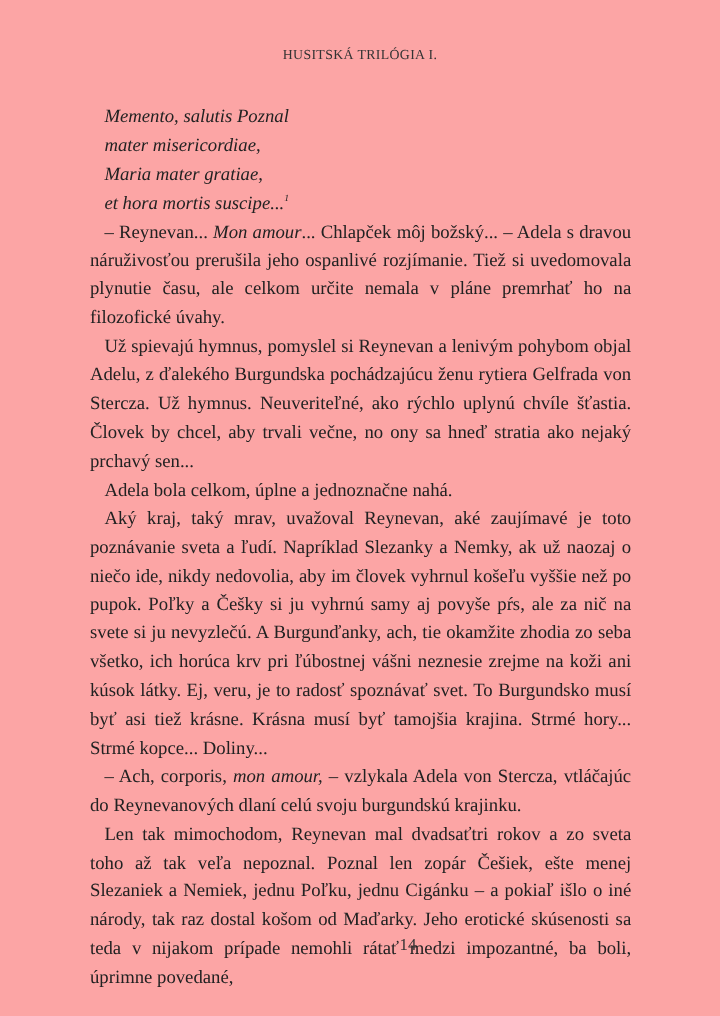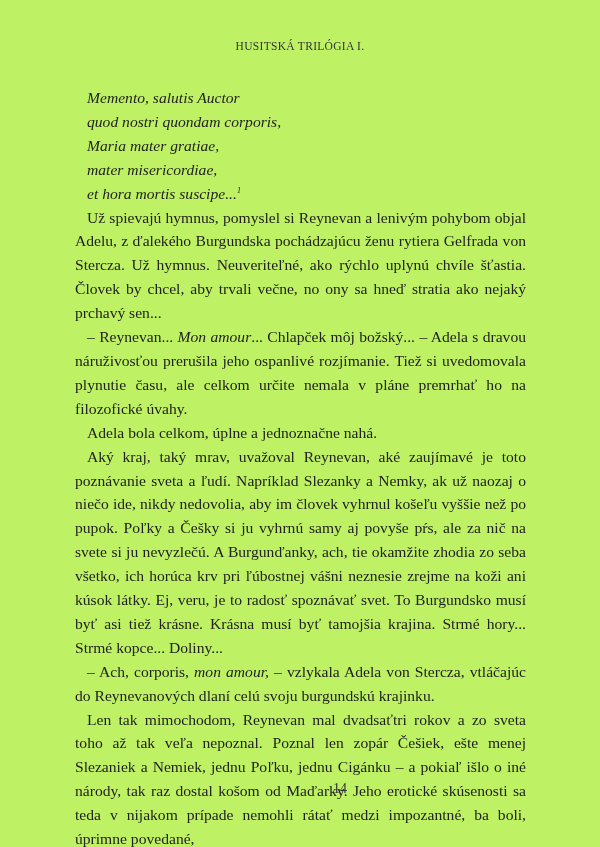--- a/index.html
+++ b/index.html
@@ -1,18 +1,18 @@
 <!DOCTYPE html>
 <html><head>
 <meta charset="utf-8">
 <style>
   html, body { margin: 0; padding: 0; background: #ffffff; }
   body { width: 600px; height: 847px; position: relative; overflow: hidden; }
   .page {
-    position: absolute; left: 0; top: 0; width: 600px; height: 847px; background: #bef264;
+    position: absolute; left: 0; top: 0; width: 600px; height: 847px; background: #fca5a5;
     font-family: "DejaVu Serif", "Liberation Serif", serif; color: #222;
   }
   .running-head {
     position: absolute; top: 40px; left: 0; width: 600px; text-align: center;
     font-family: "Liberation Serif", serif; font-size: 11.5px; letter-spacing: 0.3px; color: #333;
   }
   .textblock {
     position: absolute; top: 86px; left: 75px; width: 451px;
     font-family: "Liberation Serif", serif; font-size: 15.6px; line-height: 23.9px;
   }
@@ -27,29 +27,28 @@
   }
 </style>
 </head>
 <body>
 
 <div class="page">
   <div class="running-head">HUSITSKÁ TRILÓGIA I.</div>
 
   <div class="textblock">
     <div class="verse">
-      <span class="line">Memento, salutis Auctor</span>
-      <span class="line">quod nostri quondam corporis,</span>
+      <span class="line">Memento, salutis Poznal</span>
+      <span class="line">mater misericordiae,</span>
       <span class="line">Maria mater gratiae,</span>
-      <span class="line">mater misericordiae,</span>
       <span class="line"><span>et hora mortis suscipe...</span><sup>1</sup></span>
     </div>
 
+    <p class="para"><span>– Reynevan... </span><i>Mon amour</i><span>... Chlapček môj božský... – Adela s dravou náruživosťou prerušila jeho ospanlivé rozjímanie. Tiež si uvedomovala plynutie času, ale celkom určite nemala v pláne premrhať ho na filozofické úvahy.</span></p>
     <p class="para">Už spievajú hymnus, pomyslel si Reynevan a lenivým pohybom objal Adelu, z ďalekého Burgundska pochádzajúcu ženu rytiera Gelfrada von Stercza. Už hymnus. Neuveriteľné, ako rýchlo uplynú chvíle šťastia. Človek by chcel, aby trvali večne, no ony sa hneď stratia ako nejaký prchavý sen...</p>
-    <p class="para"><span>– Reynevan... </span><i>Mon amour</i><span>... Chlapček môj božský... – Adela s dravou náruživosťou prerušila jeho ospanlivé rozjímanie. Tiež si uvedomovala plynutie času, ale celkom určite nemala v pláne premrhať ho na filozofické úvahy.</span></p>
     <p class="para">Adela bola celkom, úplne a jednoznačne nahá.</p>
     <p class="para">Aký kraj, taký mrav, uvažoval Reynevan, aké zaujímavé je toto poznávanie sveta a ľudí. Napríklad Slezanky a Nemky, ak už naozaj o niečo ide, nikdy nedovolia, aby im človek vyhrnul košeľu vyššie než po pupok. Poľky a Češky si ju vyhrnú samy aj povyše pŕs, ale za nič na svete si ju nevyzlečú. A Burgunďanky, ach, tie okamžite zhodia zo seba všetko, ich horúca krv pri ľúbostnej vášni neznesie zrejme na koži ani kúsok látky. Ej, veru, je to radosť spoznávať svet. To Burgundsko musí byť asi tiež krásne. Krásna musí byť tamojšia krajina. Strmé hory... Strmé kopce... Doliny...</p>
     <p class="para"><span>– Ach, corporis, </span><i>mon amour,</i><span> – vzlykala Adela von Stercza, vtláčajúc do Reynevanových dlaní celú svoju burgundskú krajinku.</span></p>
     <p class="para">Len tak mimochodom, Reynevan mal dvadsaťtri rokov a zo sveta toho až tak veľa nepoznal. Poznal len zopár Češiek, ešte menej Slezaniek a Nemiek, jednu Poľku, jednu Cigánku – a pokiaľ išlo o iné národy, tak raz dostal košom od Maďarky. Jeho erotické skúsenosti sa teda v nijakom prípade nemohli rátať medzi impozantné, ba boli, úprimne povedané,</p>
   </div>
 
   <div class="folio">14</div>
 </div>
 
 </body></html>

